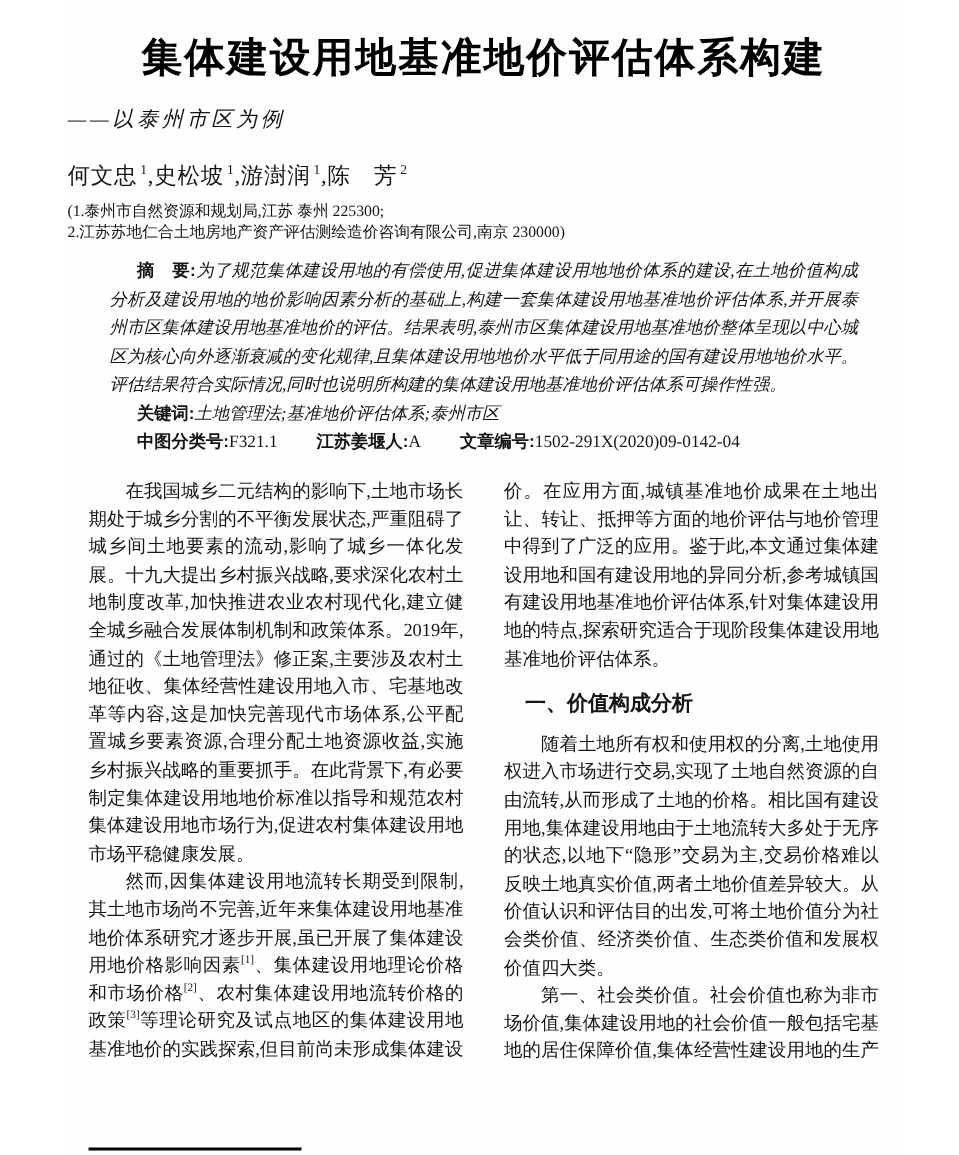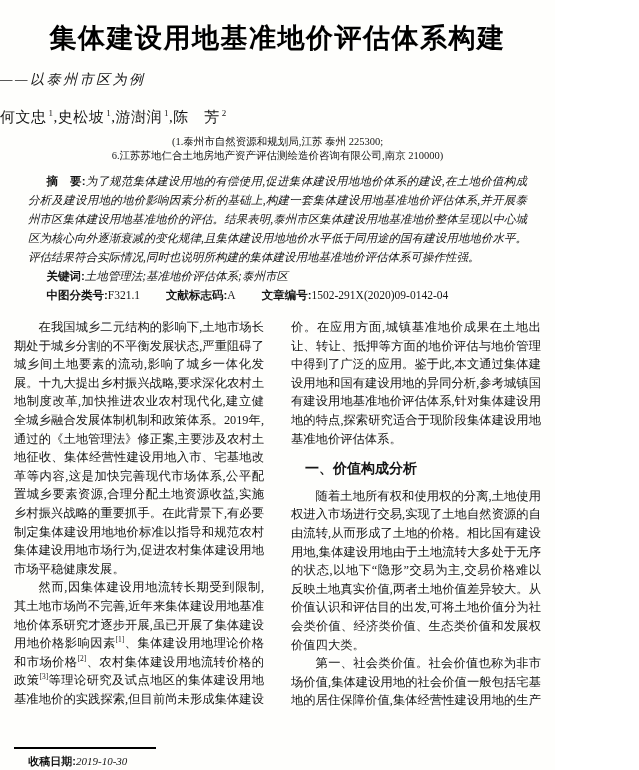--- a/index.html
+++ b/index.html
@@ -1,31 +1,32 @@
 <!DOCTYPE html>
 <html><head>
 <meta charset="utf-8">
 <style>
   html,body{margin:0;padding:0;background:#ffffff;}
   .page{
     width:555px;height:770px;position:relative;overflow:hidden;
     background:#fefefc;color:#151515;
     font-family:"Liberation Serif","DejaVu Serif",serif;
+    margin-left:45px;
   }
   .title{
     margin:0;padding-top:20px;text-align:center;
     font-size:27px;font-weight:bold;letter-spacing:1.5px;color:#000;
   }
   .subtitle{
     margin-top:15px;text-align:left;font-size:14px;font-style:italic;
     letter-spacing:2.5px;
   }
   .authors{margin-top:19px;text-align:left;font-size:15px;letter-spacing:.5px;}
   .authors sup{font-size:9px;margin-left:2px;}
-  .affil{ text-align:center;font-size:10.5px;line-height:14px;}
+  .affil{ font-size:10.5px;line-height:14px;}
   .affil.first{margin-top:8px;}
   .abstract{
     margin:9px 28px 0;font-size:11.5px;line-height:19px;text-align:justify;
     text-indent:1.6em;
   }
   .kai{font-style:italic;}
   .hlabel{
     font-family:"Liberation Sans","DejaVu Sans",sans-serif;
     font-weight:bold;font-style:normal;
   }
@@ -57,39 +58,38 @@
 
 <div class="page">
 
   <h1 class="title">集体建设用地基准地价评估体系构建</h1>
 
   <div class="subtitle">——以泰州市区为例</div>
 
   <div class="authors" id="authors"><span>何文忠</span><sup>1</sup>,<span>史松坡</span><sup>1</sup>,<span>游澍润</span><sup>1</sup>,<span>陈　芳</span><sup>2</sup></div>
 
   <div class="affil first">(1.泰州市自然资源和规划局,江苏 泰州 225300;</div>
-  <div class="affil">6.江苏苏地仁合土地房地产资产评估测绘造价咨询有限公司,南京 210000)</div>
+  <div class="affil">2.江苏苏地仁合土地房地产资产评估测绘造价咨询有限公司,南京 230000)</div>
 
   <p class="abstract"><b class="hlabel">摘　要:</b><span class="kai">为了规范集体建设用地的有偿使用,促进集体建设用地地价体系的建设,在土地价值构成分析及建设用地的地价影响因素分析的基础上,构建一套集体建设用地基准地价评估体系,并开展泰州市区集体建设用地基准地价的评估。结果表明,泰州市区集体建设用地基准地价整体呈现以中心城区为核心向外逐渐衰减的变化规律,且集体建设用地地价水平低于同用途的国有建设用地地价水平。评估结果符合实际情况,同时也说明所构建的集体建设用地基准地价评估体系可操作性强。</span></p>
 
   <p class="keywords"><b class="hlabel">关键词:</b><span class="kai">土地管理法;基准地价评估体系;泰州市区</span></p>
 
-  <p class="clc-line"><span class="pair"><b class="hlabel">中图分类号:</b><span>F321.1</span></span><span class="pair"><b class="hlabel">文献标志码:</b><span>A</span></span><span class="pair"><b class="hlabel">文章编号:</b><span>1502-291X(2020)09-0142-04</span></span></p>
+  <p class="clc-line"><span class="pair"><b class="hlabel">中图分类号:</b><span>F321.1</span></span><span class="pair"><b class="hlabel">江苏姜堰人:</b><span>A</span></span><span class="pair"><b class="hlabel">文章编号:</b><span>1502-291X(2020)09-0142-04</span></span></p>
 
   <div class="columns">
     <div class="col" id="col-left">
         <p class="body-p ind">在我国城乡二元结构的影响下,土地市场长期处于城乡分割的不平衡发展状态,严重阻碍了城乡间土地要素的流动,影响了城乡一体化发展。十九大提出乡村振兴战略,要求深化农村土地制度改革,加快推进农业农村现代化,建立健全城乡融合发展体制机制和政策体系。2019年,通过的《土地管理法》修正案,主要涉及农村土地征收、集体经营性建设用地入市、宅基地改革等内容,这是加快完善现代市场体系,公平配置城乡要素资源,合理分配土地资源收益,实施乡村振兴战略的重要抓手。在此背景下,有必要制定集体建设用地地价标准以指导和规范农村集体建设用地市场行为,促进农村集体建设用地市场平稳健康发展。</p>
         <p class="body-p ind">然而,因集体建设用地流转长期受到限制,其土地市场尚不完善,近年来集体建设用地基准地价体系研究才逐步开展,虽已开展了集体建设用地价格影响因素<sup class="ref">[1]</sup>、集体建设用地理论价格和市场价格<sup class="ref">[2]</sup>、农村集体建设用地流转价格的政策<sup class="ref">[3]</sup>等理论研究及试点地区的集体建设用地基准地价的实践探索,但目前尚未形成集体建设用地基准地价评估的技术标准。而我国城镇国有建设用地基准地价评估体系研究起步较早,主要依据《城镇土地分等定级规程》《城镇土地估价规程》等规范,目前相关研究理论和方法较为成熟<sup class="ref">[4]</sup>。从技术路线上来看,由适用于市场发育不完善时采用的“定级估价”方式扩展到了市场高度发育时可采用“以价定级”的方式;从评估用途来看,由商服、住宅和工业三种用途的基准地价逐步细化、扩大用途范围,增加了办公、科教、医卫慈善等用途的基准地</p>
       </div>
     <div class="col" id="col-right">
         <p class="body-p">价。在应用方面,城镇基准地价成果在土地出让、转让、抵押等方面的地价评估与地价管理中得到了广泛的应用。鉴于此,本文通过集体建设用地和国有建设用地的异同分析,参考城镇国有建设用地基准地价评估体系,针对集体建设用地的特点,探索研究适合于现阶段集体建设用地基准地价评估体系。</p>
         <h2 class="sec-head">一、价值构成分析</h2>
         <p class="body-p ind">随着土地所有权和使用权的分离,土地使用权进入市场进行交易,实现了土地自然资源的自由流转,从而形成了土地的价格。相比国有建设用地,集体建设用地由于土地流转大多处于无序的状态,以地下“隐形”交易为主,交易价格难以反映土地真实价值,两者土地价值差异较大。从价值认识和评估目的出发,可将土地价值分为社会类价值、经济类价值、生态类价值和发展权价值四大类。</p>
         <p class="body-p ind">第一、社会类价值。社会价值也称为非市场价值,集体建设用地的社会价值一般包括宅基地的居住保障价值,集体经营性建设用地的生产价值。居住保障价值是指保障符合条件的农户可以无偿取得一块宅基地,满足基本的生活居住需要;生产价值是集体经营性建设用地可用于生产建设,从而满足生产需要。</p>
       </div>
   </div>
 
   <div class="footer">
     <div class="fn-rule"></div>
-    <p class="fnote"><b class="hlabel">收稿日期:</b><span class="kai">2019-10-30</span></p>
   </div>
 
 </div>
 
 </body></html>

